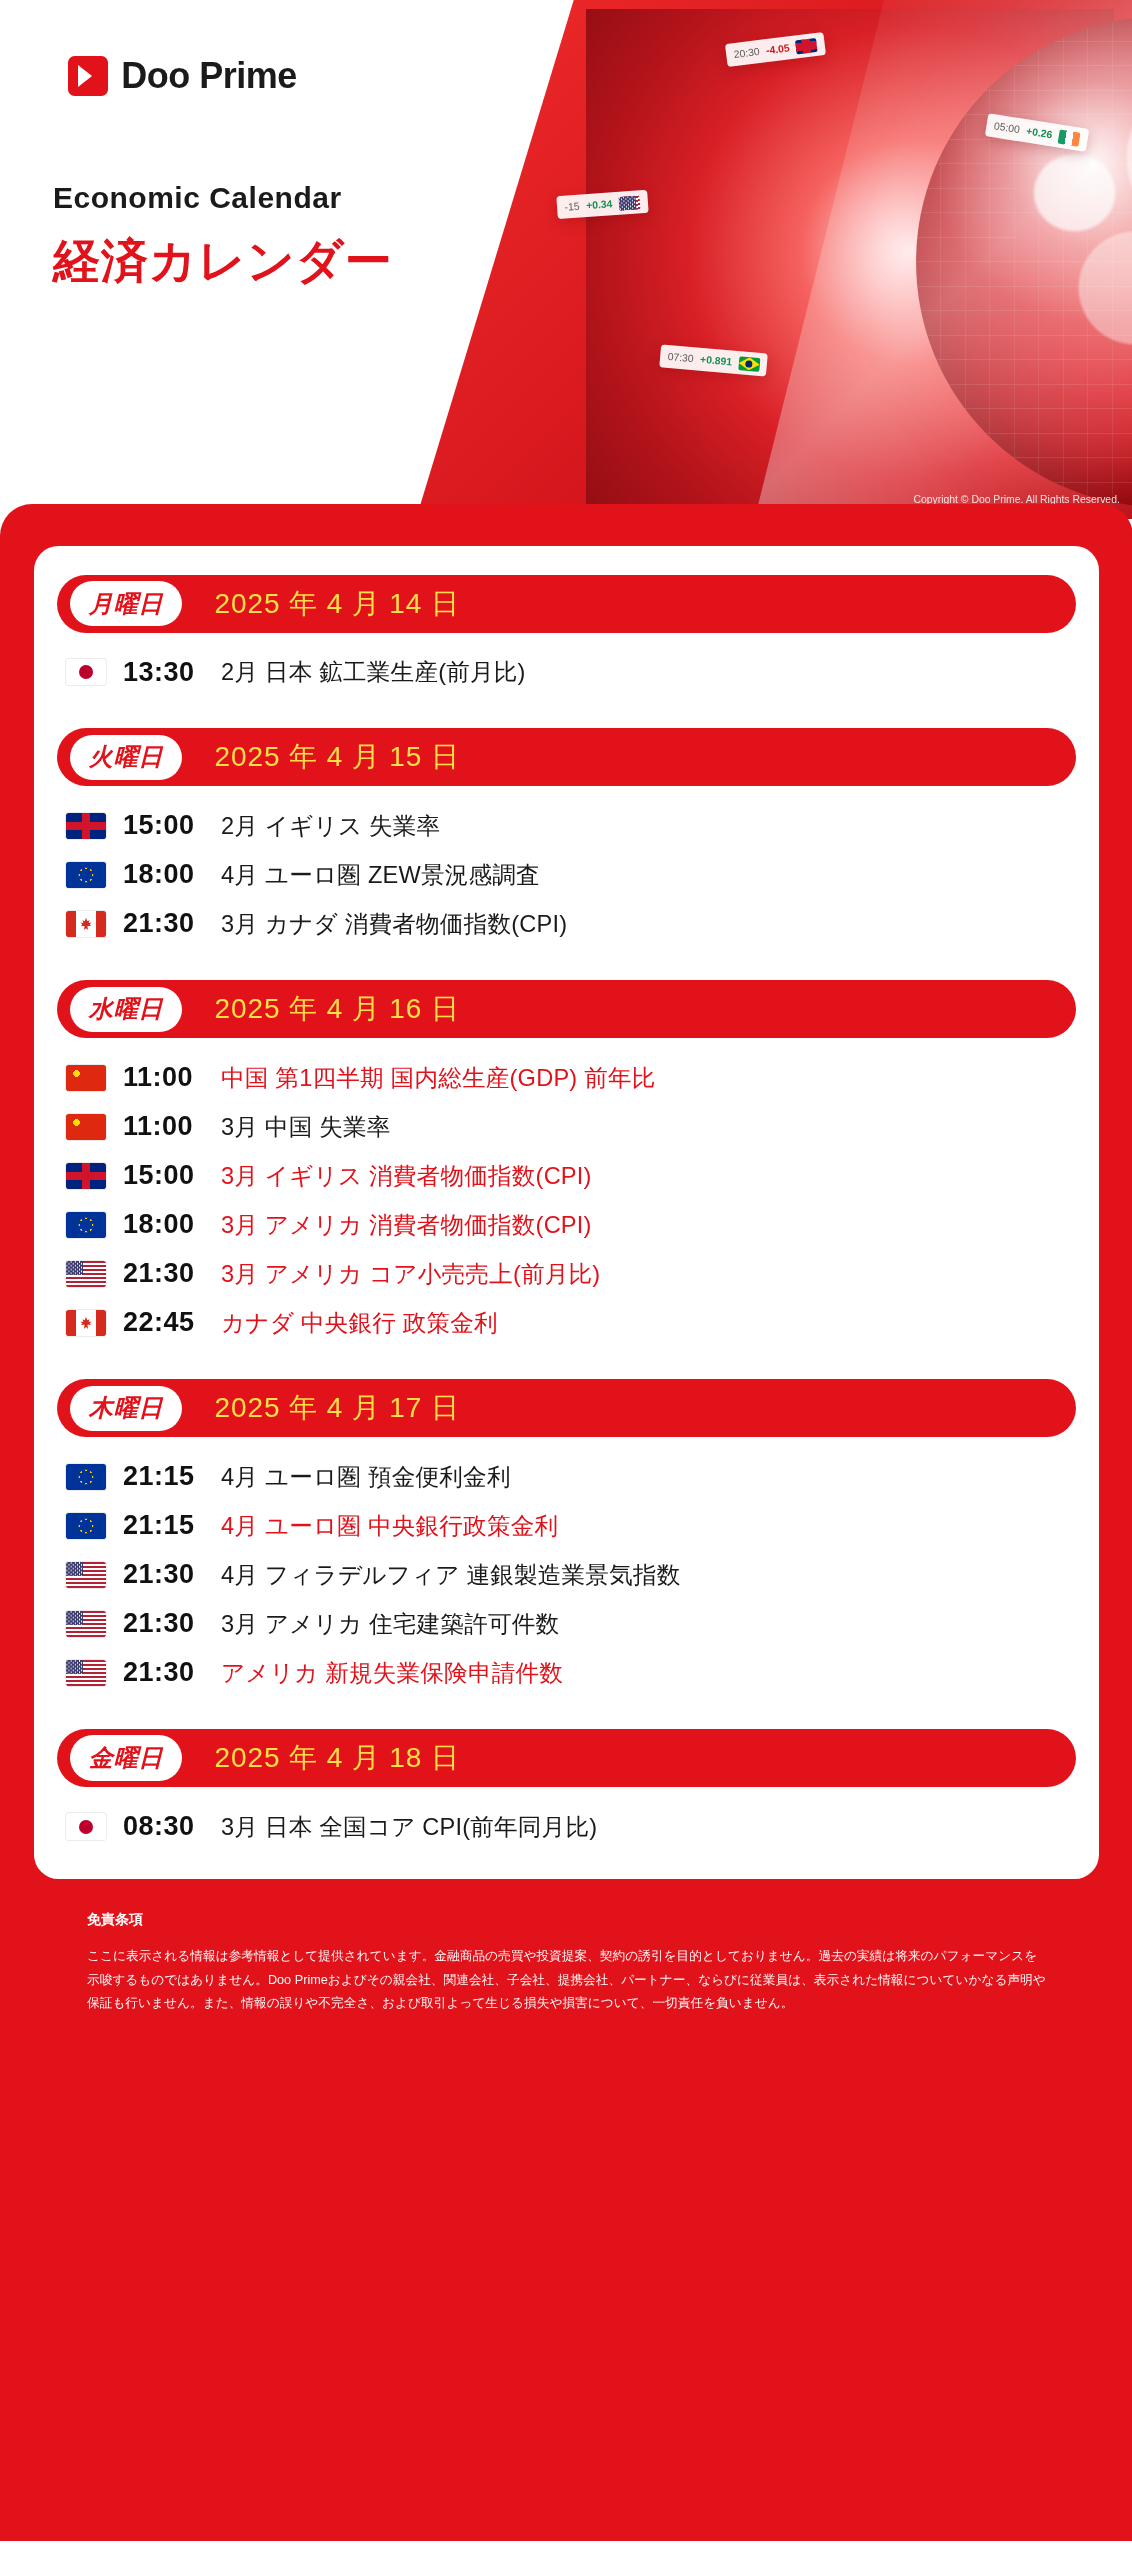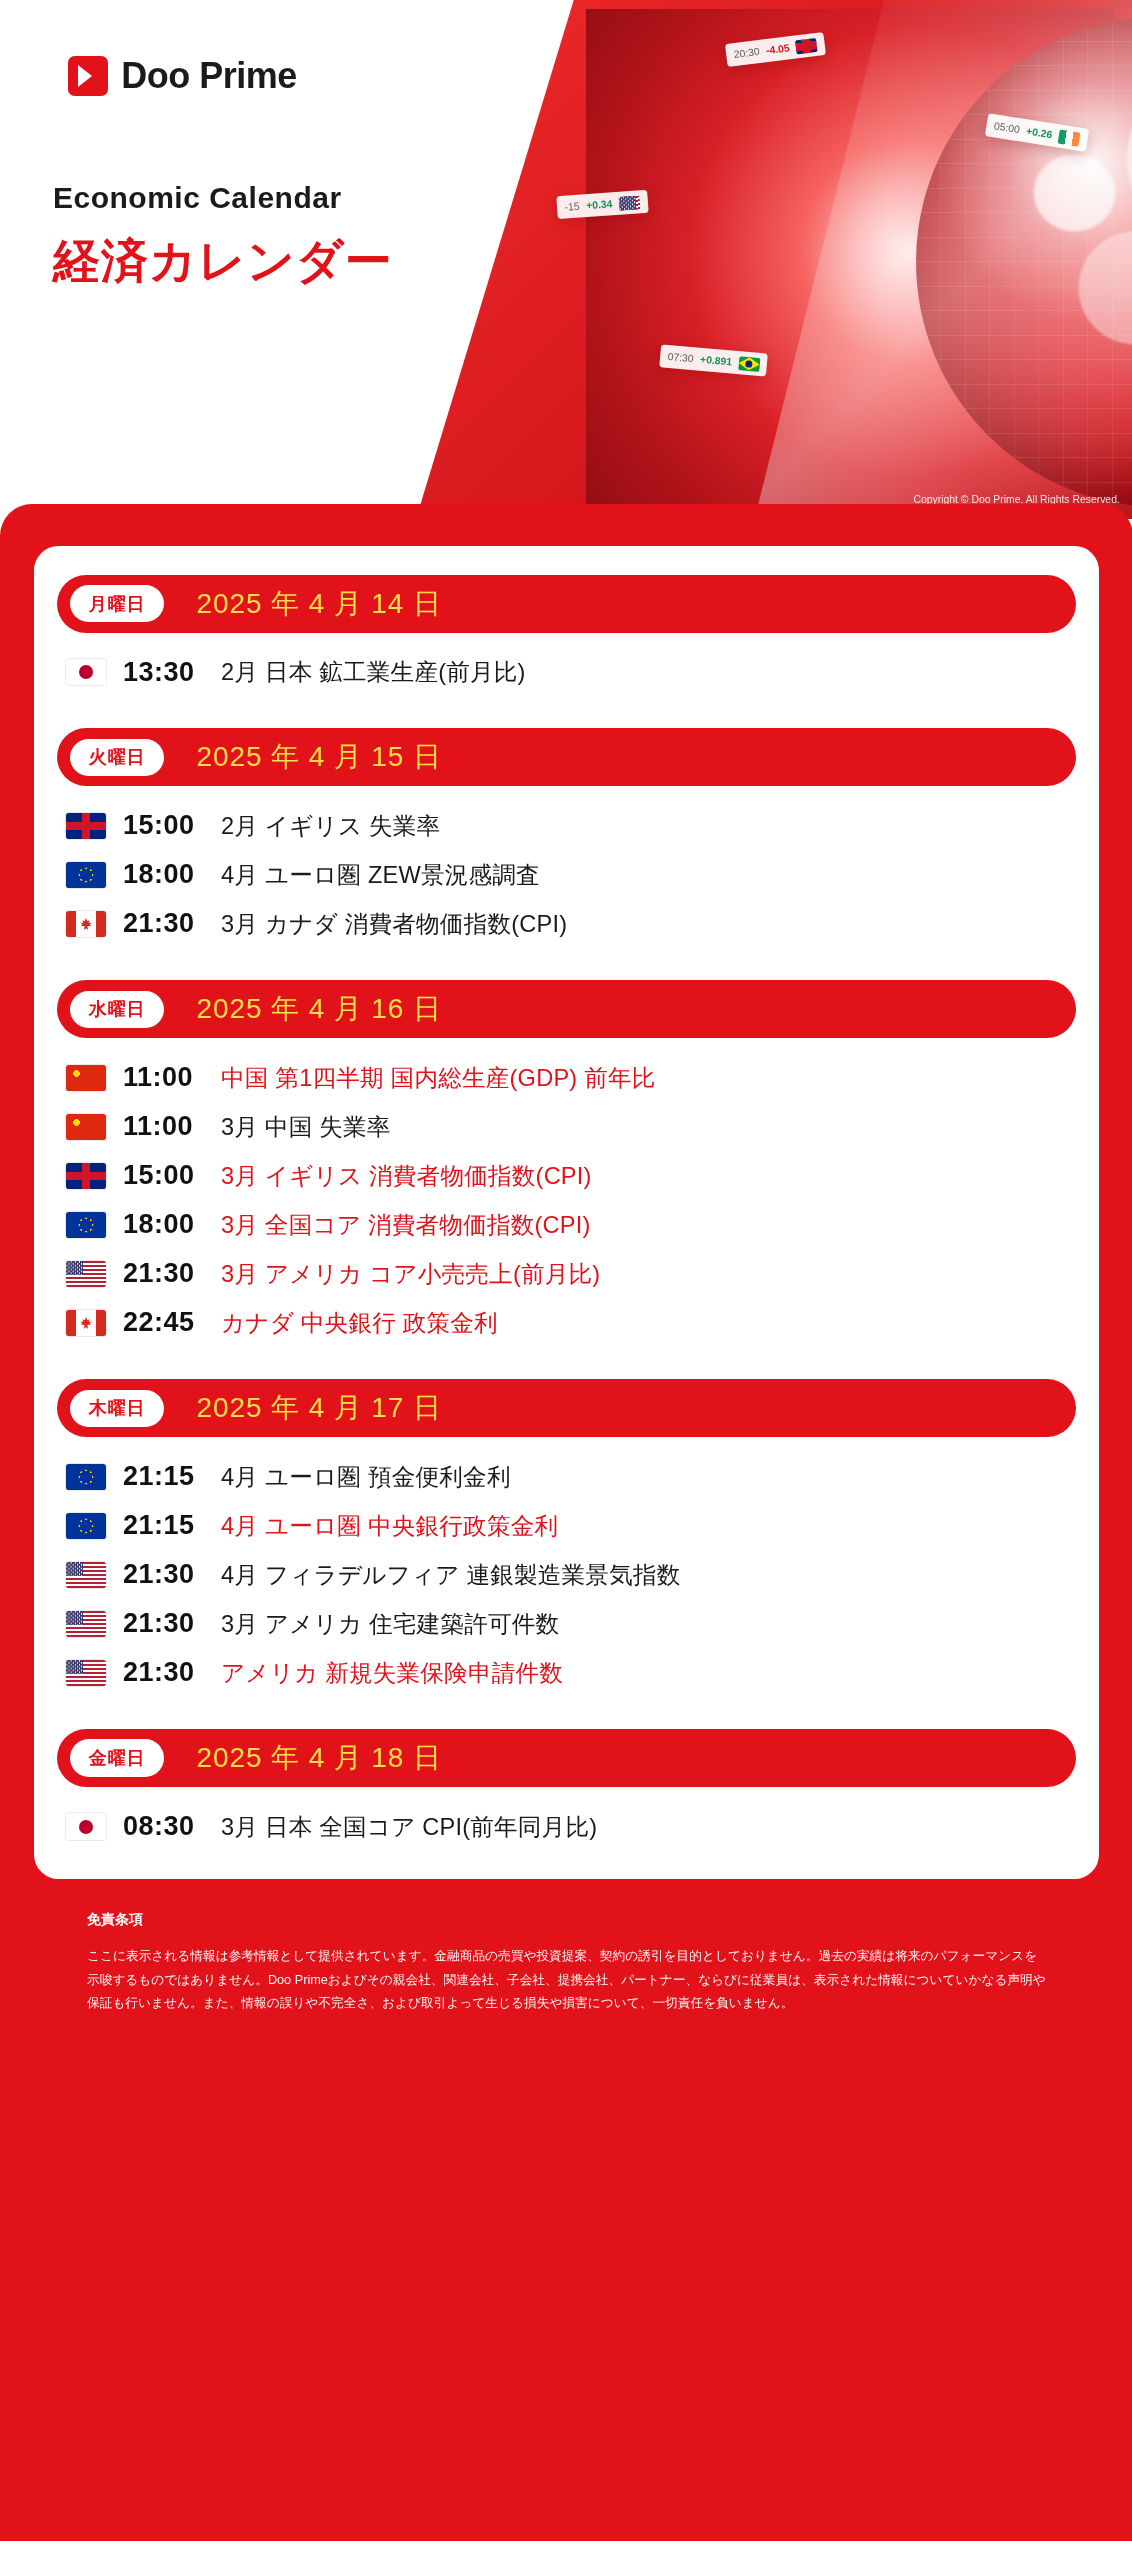--- a/index.html
+++ b/index.html
@@ -171,25 +171,26 @@
     height: 58px;
     display: flex; align-items: center;
     padding: 0 9.4px 0 13.2px;
     position: relative;
   }
   .day-header:first-child { margin-top: 7.5px; }
   .dow {
     background: #ffffff;
     color: #e2121b;
     font-weight: 700;
-    font-size: 18px;
+    font-size: 24px;
     border-radius: 28px;
     padding: 6.6px 19px;
     flex: none;
     letter-spacing: 0.9px;
+    font-style: italic;
   }
   .day-date {
     color: #fde047;
     font-size: 28px;
     font-weight: 400;
     margin-left: 32px;
     letter-spacing: 0.9px;
   }
 
   .rows { padding: 11.3px 28px 3.8px 32px; }
@@ -395,21 +396,21 @@
         <span class="event">3月 中国 失業率</span>
       </div>
       <div class="row">
         <span class="flag f-gb"></span>
         <span class="time">15:00</span>
         <span class="event hi">3月 イギリス 消費者物価指数(CPI)</span>
       </div>
       <div class="row">
         <span class="flag f-eu"></span>
         <span class="time">18:00</span>
-        <span class="event hi">3月 全国コア 消費者物価指数(CPI)</span>
+        <span class="event hi">3月 アメリカ 消費者物価指数(CPI)</span>
       </div>
       <div class="row">
         <span class="flag f-us"></span>
         <span class="time">21:30</span>
         <span class="event hi">3月 アメリカ コア小売売上(前月比)</span>
       </div>
       <div class="row">
         <span class="flag f-ca">
             <i class="leaf"></i>
           </span>

